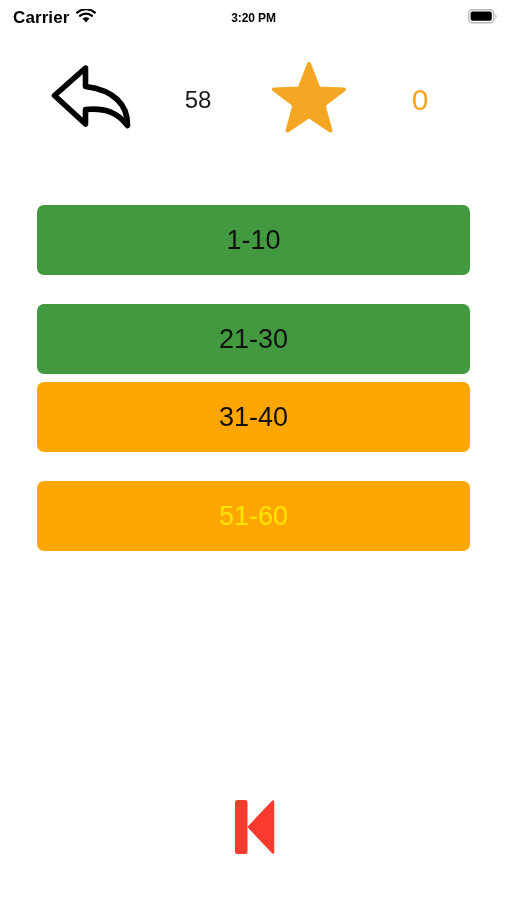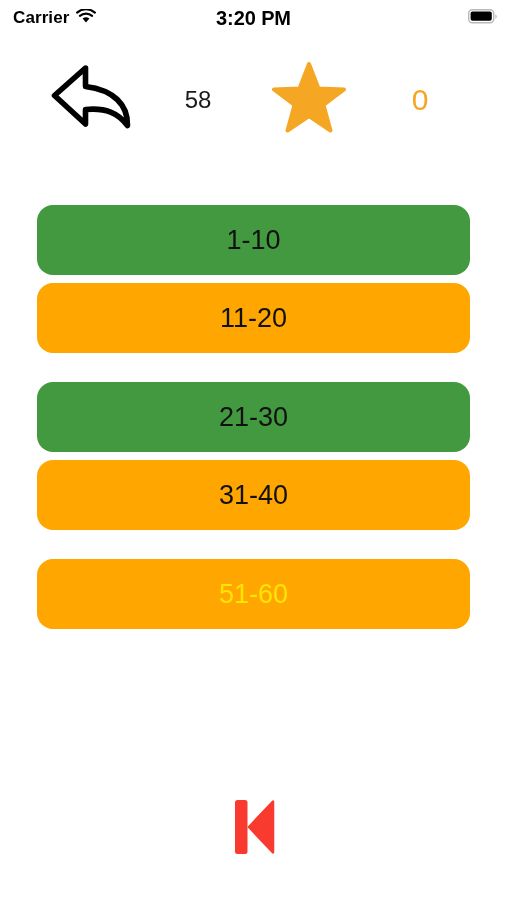--- a/index.html
+++ b/index.html
@@ -39,21 +39,21 @@
     font-size: 17px;
     font-weight: 700;
     color: #000000;
     letter-spacing: 0.1px;
   }
   .wifi-icon { display: block; }
   .sb-time {
     position: absolute;
     left: 0; right: 0;
     text-align: center;
-    font-size: 20px;
+    font-size: 12px;
     font-weight: 700;
     color: #000000;
     letter-spacing: -0.1px;
   }
   .sb-right {
     position: absolute;
     right: 9px;
     display: flex;
     align-items: center;
   }
@@ -129,21 +129,21 @@
     width: 433px;
   }
   .range-group { margin-bottom: 29px; }
   .range-group:last-child { margin-bottom: 0; }
 
   .range-btn {
     display: block;
     width: 433px;
     height: 70px;
     border: none;
-    border-radius: 16px;
+    border-radius: 7px;
     font-family: "Liberation Sans", sans-serif;
     font-size: 27px;
     font-weight: 400;
     color: #111111;
     cursor: pointer;
     line-height: 70px;
     text-align: center;
     padding: 0;
     margin-bottom: 8px;
   }
@@ -219,21 +219,20 @@
       </span>
     </div>
 
     <div class="star-count">0</div>
   </div>
 
   <div class="range-list">
 
     <div class="range-group">
       <button class="range-btn green">1-10</button>
-      <button class="range-btn orange">11-20</button>
     </div>
 
     <div class="range-group">
       <button class="range-btn green">21-30</button>
       <button class="range-btn orange">31-40</button>
     </div>
 
     <div class="range-group">
       <button class="range-btn orange current">51-60</button>
     </div>

